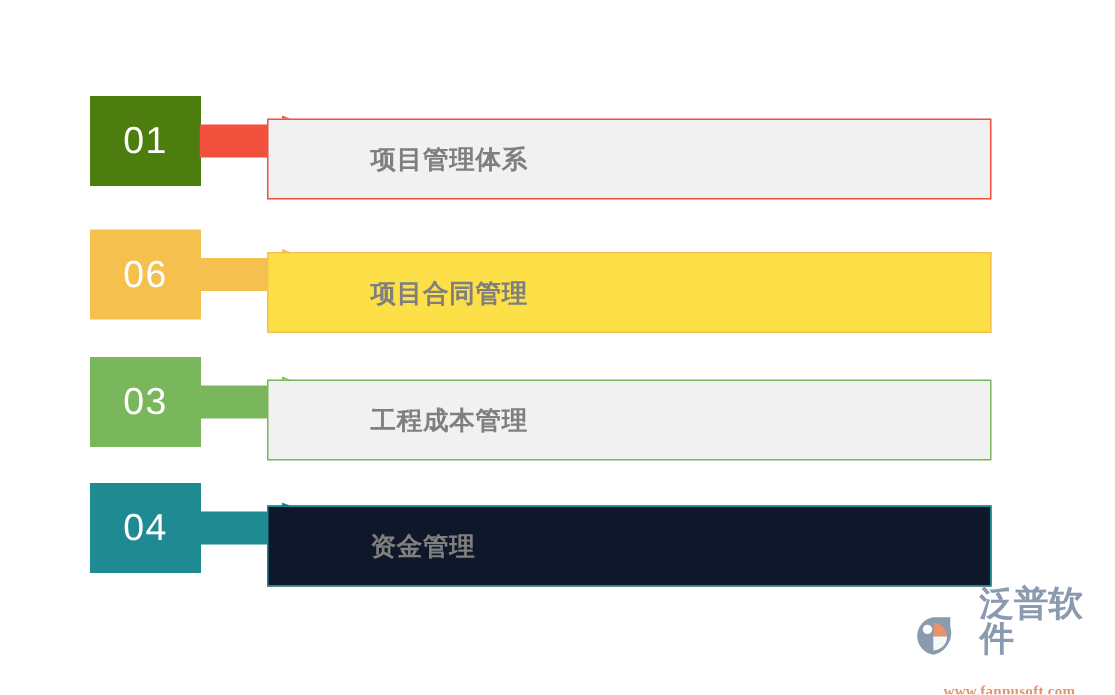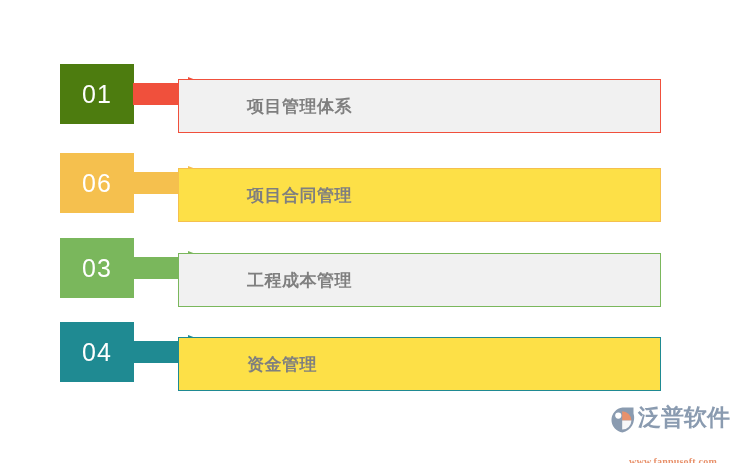--- a/index.html
+++ b/index.html
@@ -86,22 +86,23 @@
   
   #watermark {
     position: absolute;
     left: 609px;
     top: 406px;
     width: 128px;
     height: 52px;
   }
   .wm-top {
     display: flex;
-    align-items: flex-start;
+    align-items: flex-end;
     height: 32px;
+    gap: 15px;
   }
   .wm-mark { width: 28px; height: 28px; flex: 0 0 28px; }
   .wm-word {
     color: #8a9bb0;
     font-size: 23px;
     font-weight: bold;
     letter-spacing: 0px;
     line-height: 1;
     margin-left: 1px;
     font-family: "DejaVu Sans", "Liberation Sans", sans-serif;
@@ -163,21 +164,21 @@
       </div>
       <div class="row" style="top: 322px;">
         <div class="num-block" style="background:#1F8A92">
           <span class="num-text">04</span>
         </div>
         <div class="arrow">
           <svg viewBox="0 0 100 34" width="100" height="34">
             <path d="M0 6 L55 6 L55 0 L100 17 L55 34 L55 28 L0 28 Z" fill="#1F8A92"></path>
           </svg>
         </div>
-        <div class="panel" style="border-color:#1F8A92;background:#fde047">
+        <div class="panel" style="border-color:#1F8A92;background:#0f172a">
           <div class="panel-label" style="color:#7F7F7F">资金管理</div>
         </div>
       </div>
     </div>
 
   <div id="watermark">
     <div class="wm-top">
       <span class="wm-mark">
         <svg viewBox="0 0 28 28" width="28" height="28">
           <path d="M13.5 1.5 L24.5 1.5 L24.5 7.5 A15 15 0 0 1 13.5 26.5

